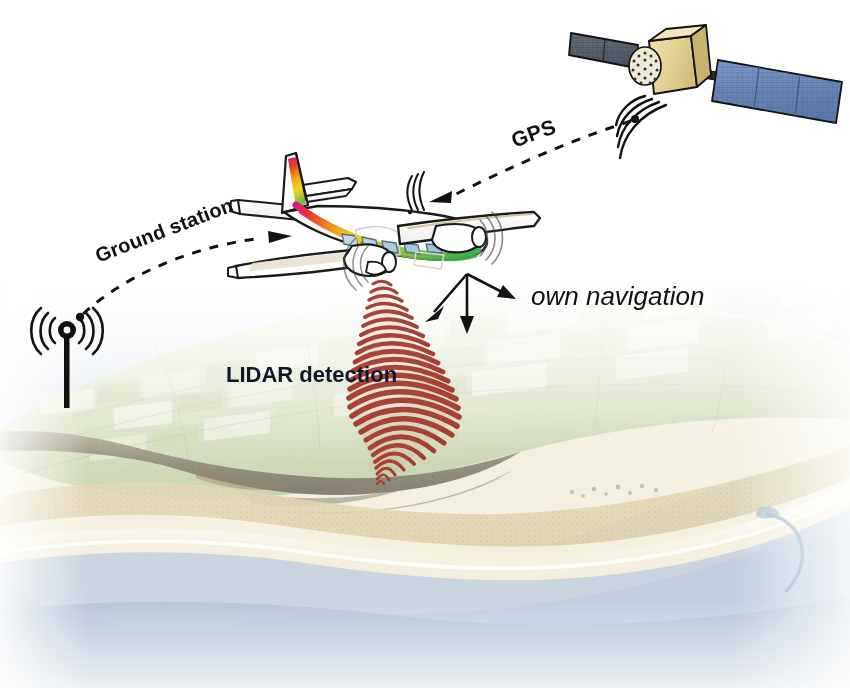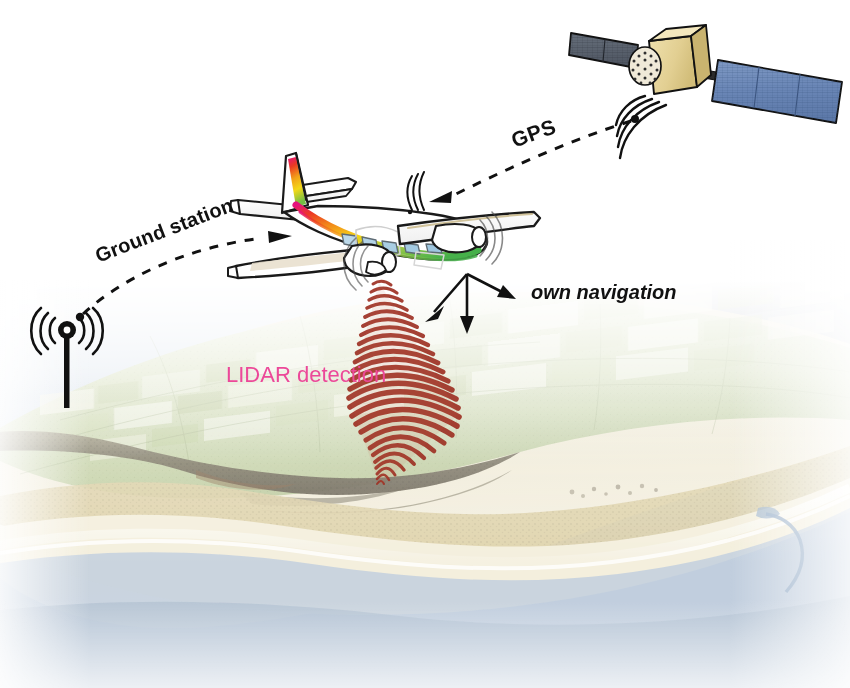--- a/index.html
+++ b/index.html
@@ -19,25 +19,25 @@
     font-size:21px;font-weight:600;letter-spacing:.5px;
     transform:rotate(-20deg);transform-origin:left top;
   }
   #label-ground-station{
     left:92px;top:246px;
     font-size:20px;font-weight:600;letter-spacing:.2px;
     transform:rotate(-21deg);transform-origin:left top;
   }
   #label-own-navigation{
     left:531px;top:281px;
-    font-size:20px;font-style:italic;font-weight:700;
+    font-size:26px;font-style:italic;font-weight:400;
   }
   #label-lidar-detection{
     left:226px;top:362px;
-    font-size:22px;font-weight:400;color:#ec4899;
+    font-size:22px;font-weight:700;color:#0f172a;
   }
 </style>
 </head>
 <body>
 
 <div id="stage">
 
   <svg class="layer" id="terrain-layer" viewBox="0 0 850 688">
     <defs>
       <linearGradient id="skyFade" x1="0" y1="0" x2="0" y2="1">

